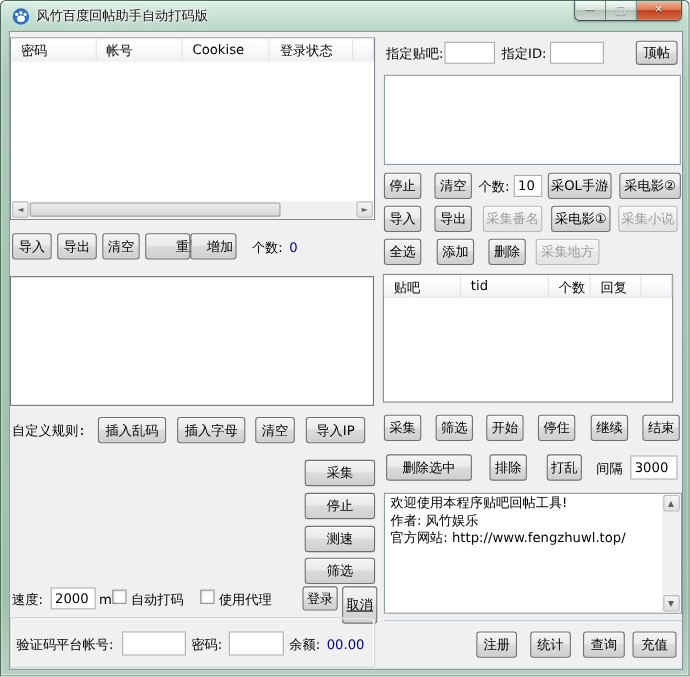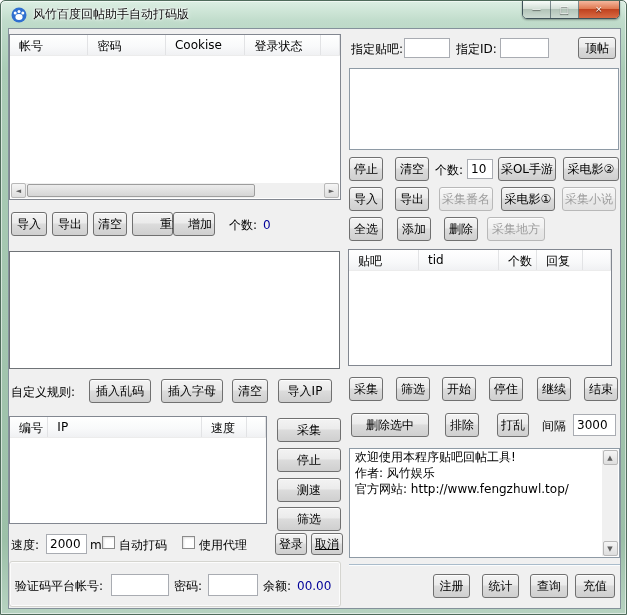--- a/index.html
+++ b/index.html
@@ -84,22 +84,22 @@
       </div>
     <div class="wc close">
         <span>×</span>
       </div>
   </div>
 
   <div class="client"></div>
 
   <div class="list" style="left:8px;top:33px;width:332px;height:166px;">
     <div class="list-header">
+      <div class="col" style="width:79px">密码</div>
       <div class="col" style="width:80px">帐号</div>
-      <div class="col" style="width:79px">密码</div>
       <div class="col" style="width:81px">Cookise</div>
       <div class="col" style="width:77px">登录状态</div>
       <div class="col" style="flex:1"></div>
     </div>
     <div class="hscroll">
       <div class="scroll-btn">◄</div>
       <div class="hthumb"></div>
       <div class="scroll-btn" style="margin-left:auto">►</div>
     </div>
   </div>
@@ -107,49 +107,41 @@
   <div class="btn" style="left:10px;top:211px;width:36px;">导入</div>
   <div class="btn" style="left:51px;top:211px;width:36px;">导出</div>
   <div class="btn" style="left:92px;top:211px;width:34px;">清空</div>
   <div class="btn" style="left:131px;top:211px;width:24px;padding-left:39px;">重置</div>
   <div class="btn" style="left:172px;top:211px;width:42px;padding-left:12px;">增加</div>
   <span class="label" style="left:228px;top:217px;">个数:</span>
   <span class="label navy" style="left:262px;top:217px;">0</span>
 
   <div class="textarea dark" style="left:8px;top:250px;width:331px;height:118px;"></div>
 
-  <span class="label" style="left:10px;top:384px;">自定义规则:</span>
+  <span class="label" style="left:10px;top:384px;font-family:Liberation Mono, monospace;">自定义规则:</span>
   <div class="btn" style="left:88px;top:378px;width:62px;">插入乱码</div>
   <div class="btn" style="left:160px;top:378px;width:62px;">插入字母</div>
   <div class="btn" style="left:231px;top:378px;width:36px;">清空</div>
   <div class="btn" style="left:277px;top:378px;width:54px;">导入IP</div>
 
-  <div class="list" style="left:8px;top:415px;width:258px;height:108px;">
-    <div class="list-header">
-      <div class="col" style="width:39px">编号</div>
-      <div class="col" style="width:158px">IP</div>
-      <div class="col" style="width:46px">速度</div>
-      <div class="col" style="flex:1"></div>
-    </div>
-  </div>
 
   <div class="btn" style="left:276px;top:417px;width:64px;">采集</div>
   <div class="btn" style="left:276px;top:447px;width:64px;">停止</div>
   <div class="btn" style="left:276px;top:477px;width:64px;">测速</div>
   <div class="btn" style="left:276px;top:506px;width:64px;">筛选</div>
 
   <span class="label" style="left:10px;top:537px;">速度:</span>
   <input class="txt" style="left: 45px; top: 533px; width: 41px;" value="2000">
   <span class="label" style="left:89px;top:537px;">ms</span>
   <span class="checkbox" style="left:101px;top:535px;"></span>
   <span class="label" style="left:118px;top:537px;">自动打码</span>
   <span class="checkbox" style="left:181px;top:535px;"></span>
   <span class="label" style="left:198px;top:537px;">使用代理</span>
   <div class="btn" style="left:274px;top:532px;width:32px;height:22px;">登录</div>
-  <div class="btn" style="left:310px;top:532px;width:32px;height:22px;text-decoration:underline;">取消</div>
+  <div class="btn" style="left:310px;top:532px;width:32px;height:34px;text-decoration:underline;">取消</div>
 
   <div class="groupbox" style="left:8px;top:560px;width:332px;height:46px;"></div>
   <span class="label" style="left:14px;top:578px;">验证码平台帐号:</span>
   <input class="txt" style="left: 110px; top: 573px; width: 58px; height: 22px;">
   <span class="label" style="left:173px;top:578px;">密码:</span>
   <input class="txt" style="left: 207px; top: 573px; width: 50px; height: 22px;">
   <span class="label" style="left:262px;top:578px;">余额:</span>
   <span class="label navy" style="left:296px;top:578px;">00.00</span>
 
   <span class="label" style="left:350px;top:41px;">指定贴吧:</span>

